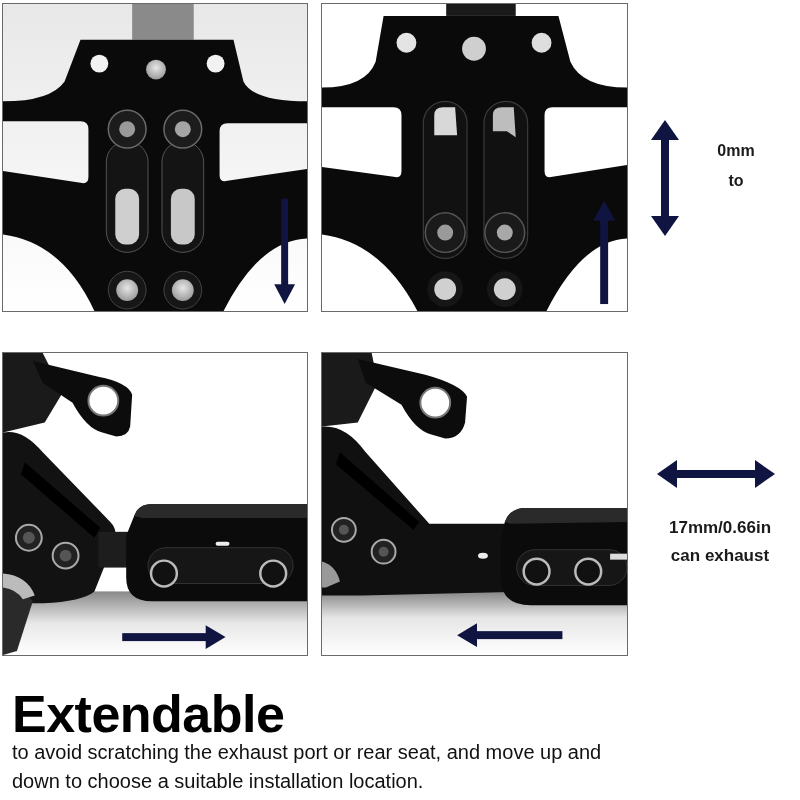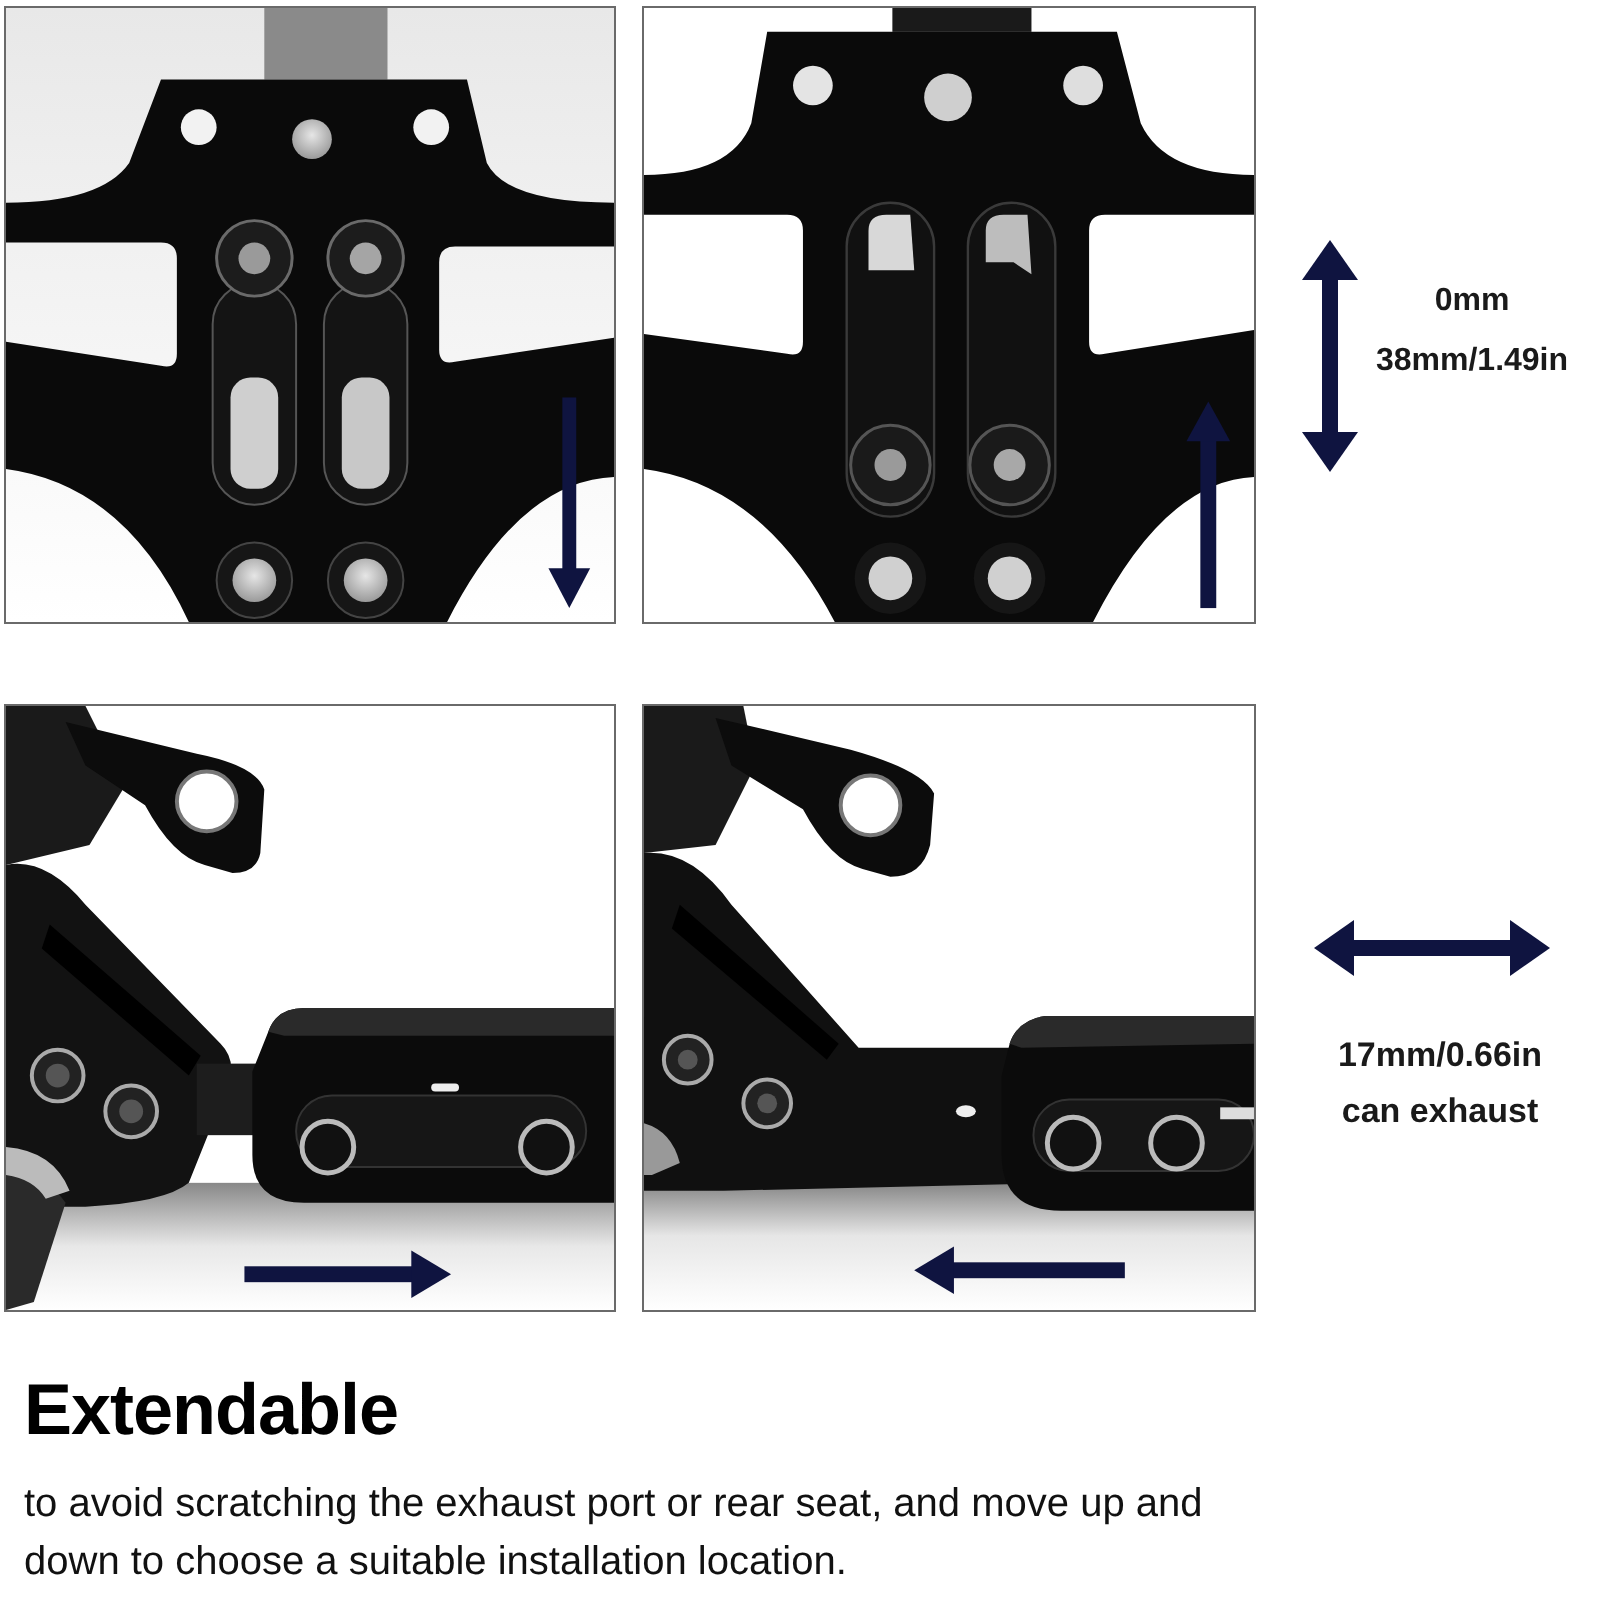--- a/index.html
+++ b/index.html
@@ -11,21 +11,21 @@
     #p3 { left: 2px; top: 352px; width: 306px; height: 304px; }
     #p4 { left: 321px; top: 352px; width: 307px; height: 304px; }
 
     .side-label { position: absolute; text-align: center; font-weight: bold; color: #1a1a1a; font-size: 16px; line-height: 30px; }
     #vert-label { left: 672px; top: 136px; width: 128px; }
     #horiz-label { left: 640px; top: 514px; width: 160px; line-height: 28px; font-size: 17px; }
     .side-arrow { position: absolute; }
     #vert-arrow { left: 648px; top: 118px; width: 34px; height: 120px; }
     #horiz-arrow { left: 655px; top: 458px; width: 122px; height: 32px; }
 
-    #headline { position: absolute; left: 12px; top: 684px; font-size: 36px; font-weight: bold; color: #000; letter-spacing: -0.5px; }
+    #headline { position: absolute; left: 12px; top: 684px; font-size: 52px; font-weight: bold; color: #000; letter-spacing: -0.5px; }
     #desc { position: absolute; left: 12px; top: 738px; font-size: 20px; color: #111; line-height: 29px; width: 640px; }
   </style>
 </head>
 <body>
 
 <div class="panel" id="p1">
   <svg viewBox="0 0 306 309">
     <defs>
       <linearGradient id="g1" x1="0" y1="0" x2="0" y2="1">
           <stop offset="0" stop-color="#e8e8e8"></stop>
@@ -88,21 +88,21 @@
   </svg>
 </div>
 
 <svg class="side-arrow" id="vert-arrow" viewBox="0 0 34 120">
   <rect x="13" y="18" width="8" height="84" fill="#0f1440"></rect>
   <polygon points="3,22 31,22 17,2" fill="#0f1440"></polygon>
   <polygon points="3,98 31,98 17,118" fill="#0f1440"></polygon>
 </svg>
 <div class="side-label" id="vert-label">
   <div>0mm</div>
-  <div>38mm/1.49in</div>
+  <div>to</div>
 </div>
 
 <div class="panel" id="p3">
   <svg viewBox="0 0 306 304">
     <defs>
       <linearGradient id="floor1" x1="0" y1="0" x2="0" y2="1">
           <stop offset="0" stop-color="#888"></stop>
           <stop offset="0.5" stop-color="#e8e8e8"></stop>
           <stop offset="1" stop-color="#ffffff"></stop>
         </linearGradient>

